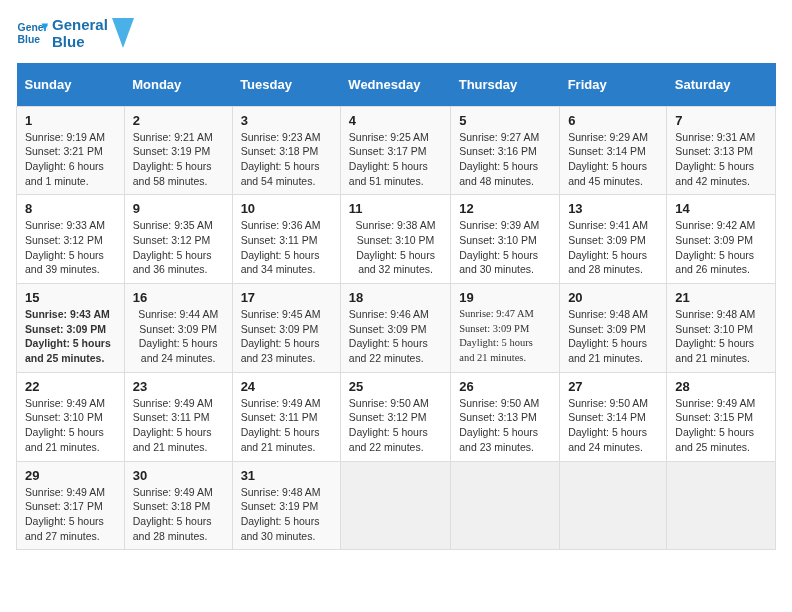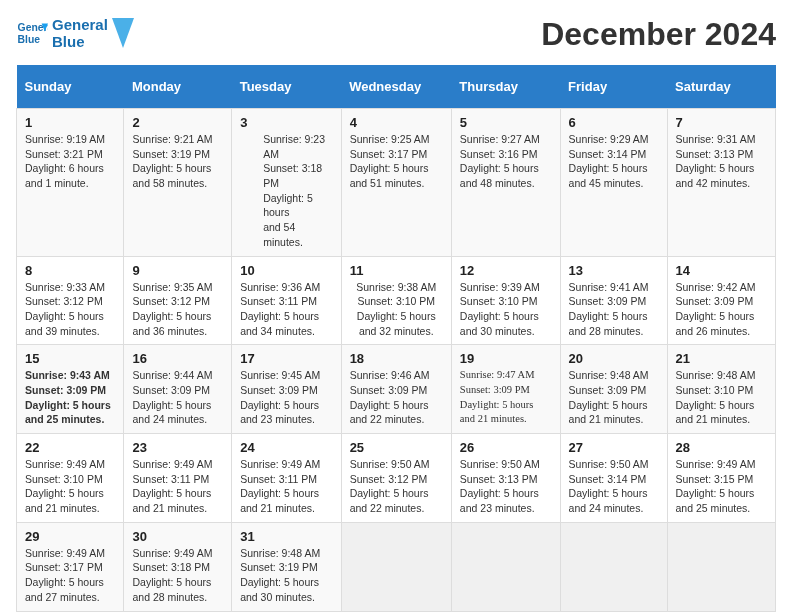--- a/index.html
+++ b/index.html
@@ -89,21 +89,20 @@
     </svg>
     <div>
       <div style="font-size:15px;font-weight:bold;color:#1a6faf;line-height:1.15;">General</div>
       <div style="font-size:15px;font-weight:bold;color:#1a6faf;line-height:1.15;">Blue</div>
     </div>
     <svg width="22" height="30" viewBox="0 0 22 30">
       <polygon points="0,0 22,0 11,30" fill="#4ab0e8"></polygon>
     </svg>
   </div>
   <div class="title-block">
-    <div class="month-title">December 2024</div>
   </div>
 </div>
 
 <table>
   <thead>
     <tr>
     <th>Sunday</th>
         <th>Monday</th>
         <th>Tuesday</th>
         <th>Wednesday</th>
@@ -123,21 +122,21 @@
         </td>
         <td>
           <span class="day-num">2</span>
           <div class="day-info" style="white-space: pre-line;">Sunrise: 9:21 AM
 Sunset: 3:19 PM
 Daylight: 5 hours
 and 58 minutes.</div>
         </td>
         <td>
           <span class="day-num">3</span>
-          <div class="day-info" style="white-space: pre-line; margin-left: 23px;">Sunrise: 9:23 AM
+          <div class="day-info" style="white-space: pre-line;">Sunrise: 9:23 AM
 Sunset: 3:18 PM
 Daylight: 5 hours
 and 54 minutes.</div>
         </td>
         <td>
           <span class="day-num">4</span>
           <div class="day-info" style="white-space: pre-line;">Sunrise: 9:25 AM
 Sunset: 3:17 PM
 Daylight: 5 hours
 and 51 minutes.</div>
@@ -218,21 +217,21 @@
       <tr>
         <td>
           <span class="day-num">15</span>
           <div class="day-info" style="white-space: pre-line; font-weight: bold;">Sunrise: 9:43 AM
 Sunset: 3:09 PM
 Daylight: 5 hours
 and 25 minutes.</div>
         </td>
         <td>
           <span class="day-num">16</span>
-          <div class="day-info" style="white-space: pre-line;">Sunrise: 9:44 AM
+          <div class="day-info" style="white-space: pre-line; text-align: center;">Sunrise: 9:44 AM
 Sunset: 3:09 PM
 Daylight: 5 hours
 and 24 minutes.</div>
         </td>
         <td>
           <span class="day-num">17</span>
           <div class="day-info" style="white-space: pre-line;">Sunrise: 9:45 AM
 Sunset: 3:09 PM
 Daylight: 5 hours
 and 23 minutes.</div>

